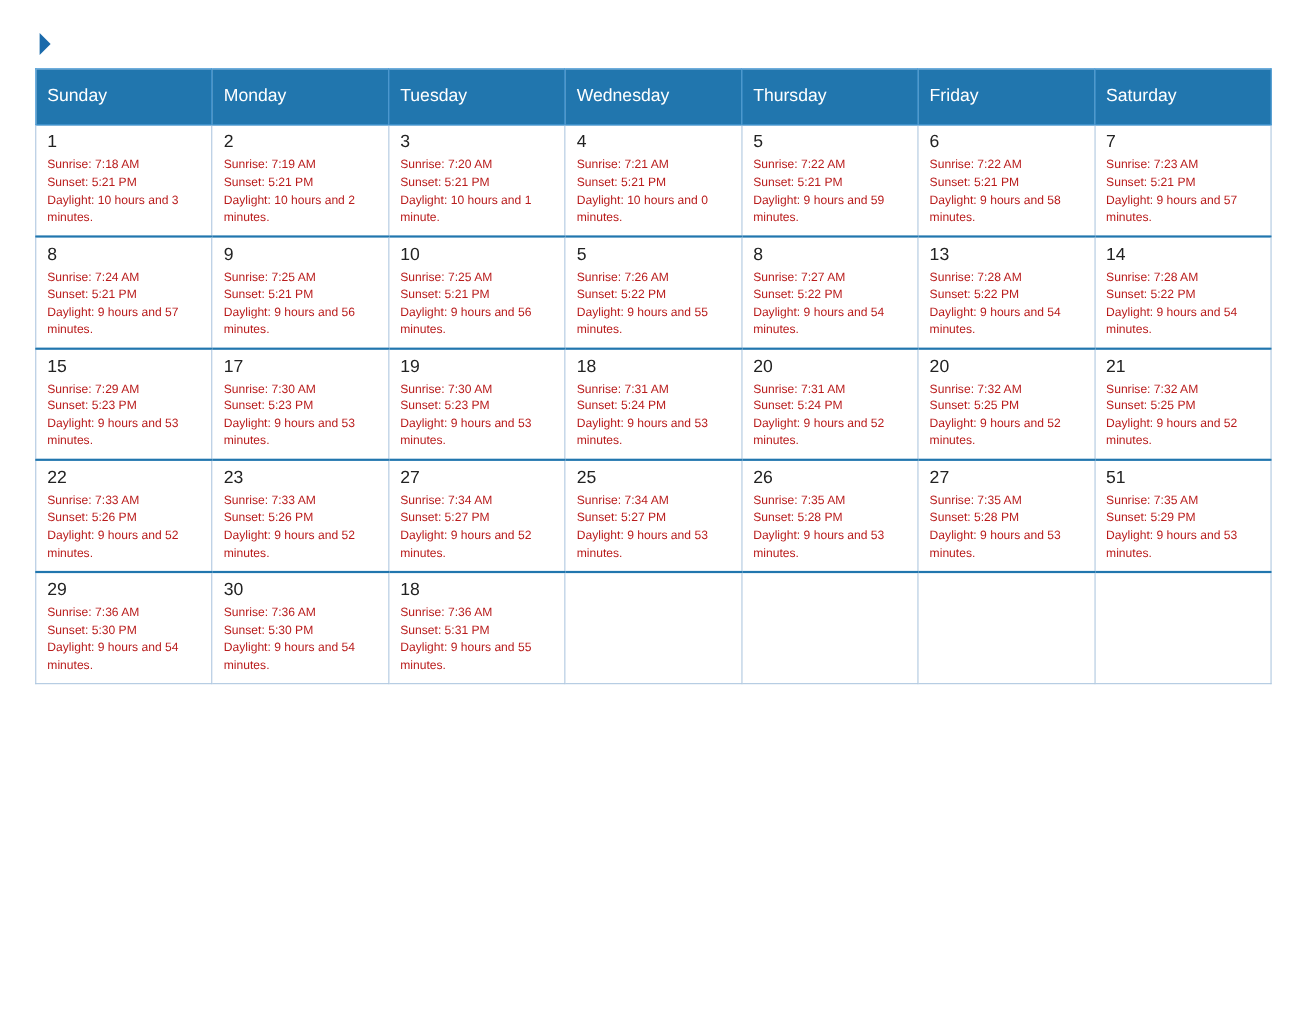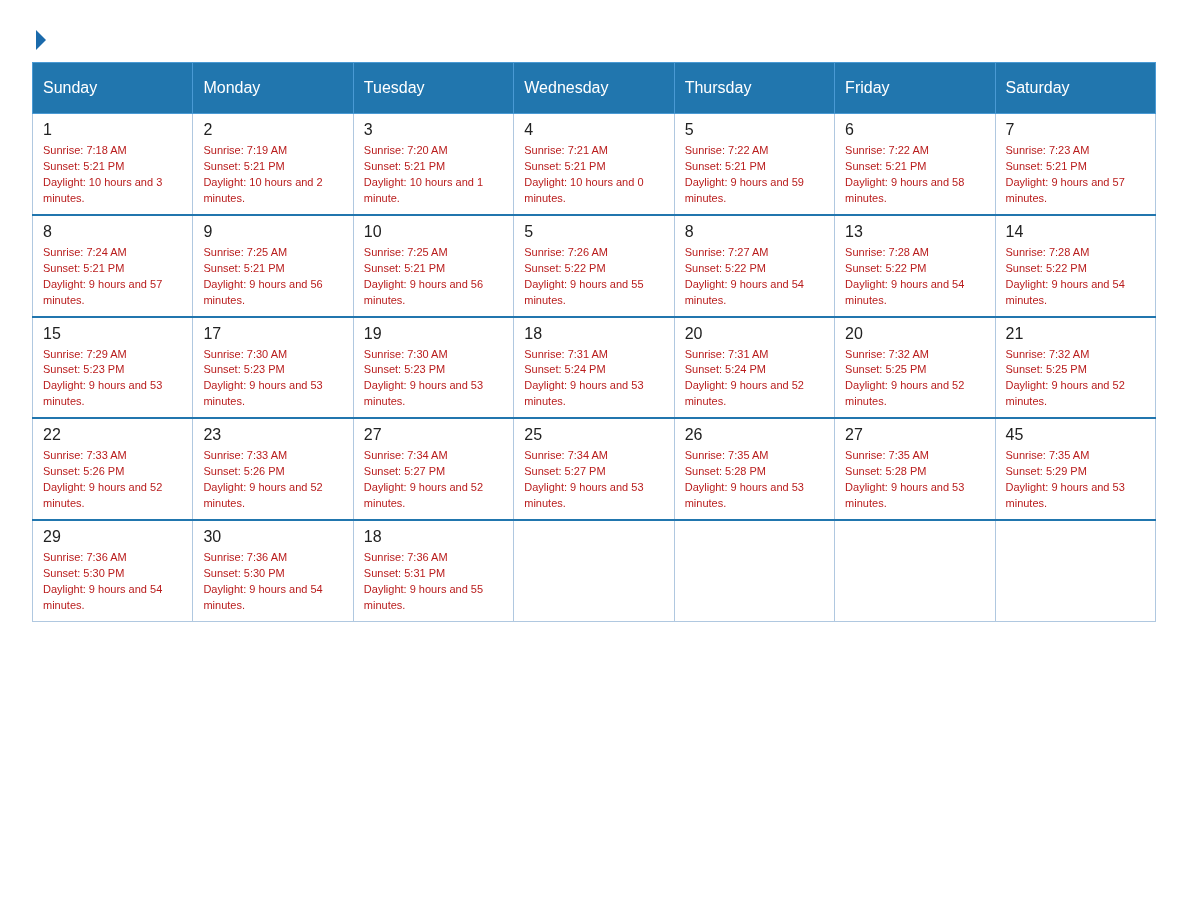--- a/index.html
+++ b/index.html
@@ -246,21 +246,21 @@
         </td>
         <td>
           <span class="day-num">26</span>
           <div class="day-info">Sunrise: 7:35 AM<br>Sunset: 5:28 PM<br>Daylight: 9 hours and 53 minutes.</div>
         </td>
         <td>
           <span class="day-num">27</span>
           <div class="day-info">Sunrise: 7:35 AM<br>Sunset: 5:28 PM<br>Daylight: 9 hours and 53 minutes.</div>
         </td>
         <td>
-          <span class="day-num">45</span>
+          <span class="day-num">51</span>
           <div class="day-info">Sunrise: 7:35 AM<br>Sunset: 5:29 PM<br>Daylight: 9 hours and 53 minutes.</div>
         </td>
       </tr>
       <tr class="week-row">
         <td>
           <span class="day-num">29</span>
           <div class="day-info">Sunrise: 7:36 AM<br>Sunset: 5:30 PM<br>Daylight: 9 hours and 54 minutes.</div>
         </td>
         <td>
           <span class="day-num">30</span>

